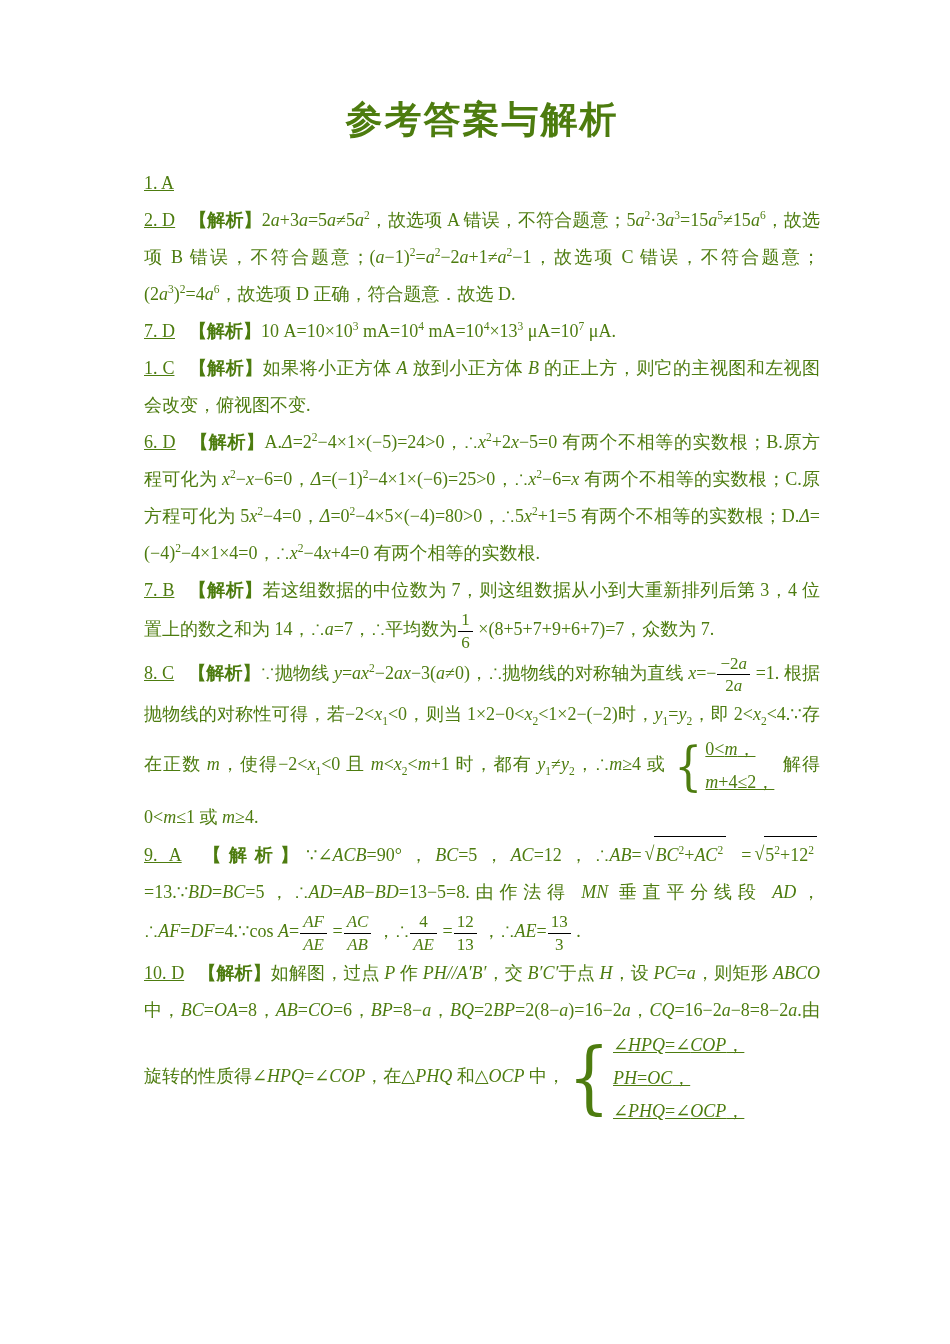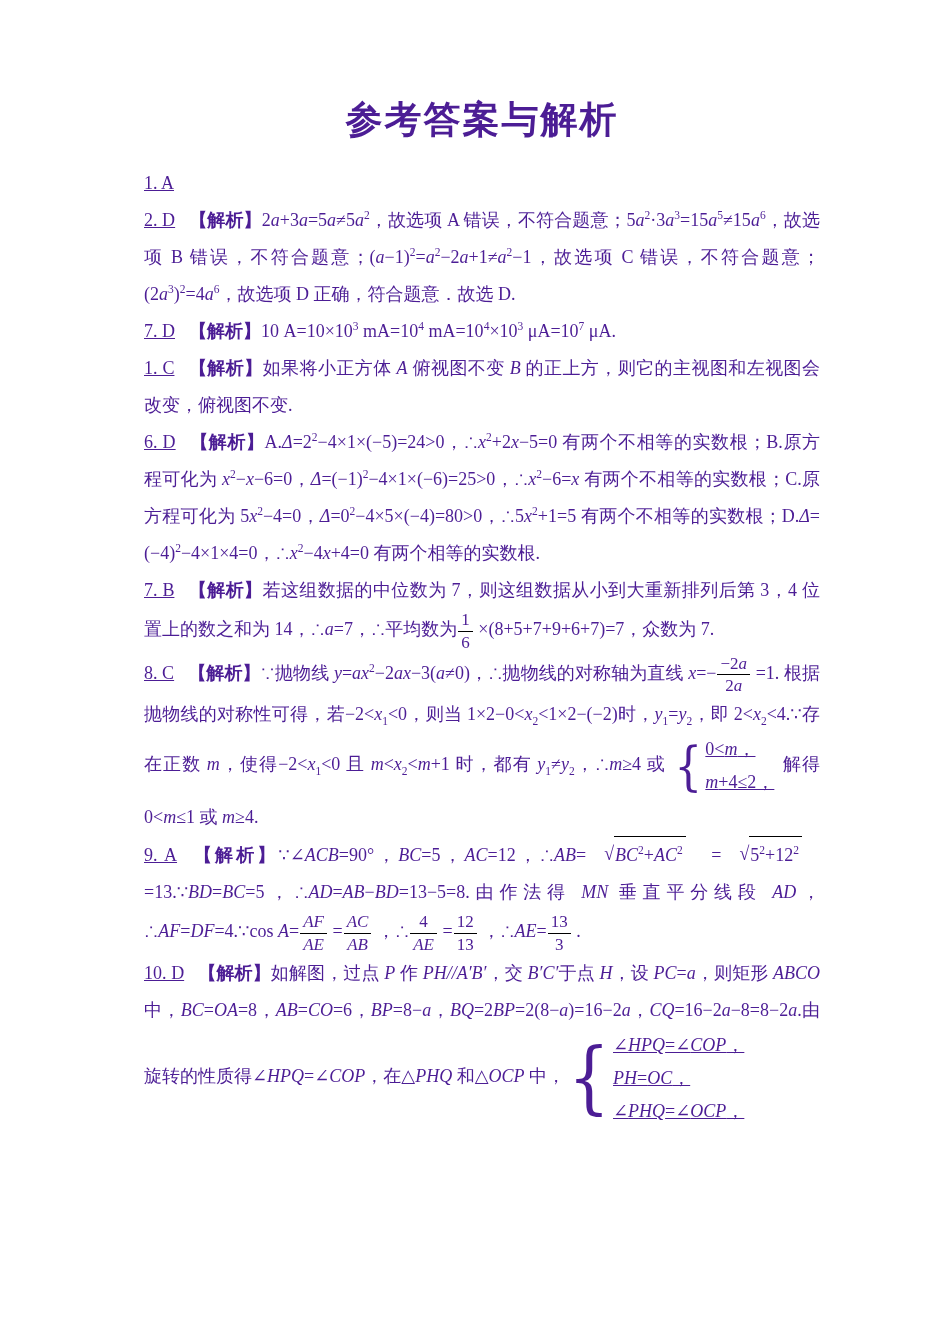--- a/index.html
+++ b/index.html
@@ -1,21 +1,21 @@
 <!DOCTYPE html>
 <html><head>
 <meta charset="utf-8">
 <style>
   html,body { margin:0; padding:0; background:#e8e8e8; }
   body { width:950px; }
   .page {
     box-sizing:border-box;
     width:950px; height:1344px;
     background:#ffffff;
-    color:#4c1d95;
+    color:#4d7c0f;
     padding:97px 130px 40px 144px;
     overflow:hidden;
     font-family:"Liberation Serif","DejaVu Serif",serif;
   }
   .title {
     margin:0 0 22px 0;
     text-align:center;
     font-size:37px;
     line-height:1.25;
     font-weight:700;
@@ -38,21 +38,21 @@
   .frac {
     display:inline-block;
     vertical-align:middle;
     text-align:center;
     line-height:1.25;
     font-size:17px;
     margin:0 1px;
   }
   .frac .fn { display:block; border-bottom:1px solid #000; padding:0 3px; }
   .frac .fd { display:block; padding:0 3px; }
-  .sqrt { display:inline-block; white-space:nowrap; margin:0 18px; }
+  .sqrt { display:inline-block; white-space:nowrap; margin:0 3px; }
   .sqrt .rad { display:inline-block; transform:scaleY(1.08); transform-origin:bottom; }
   .sqrt .rc { display:inline-block; border-top:1px solid #000; padding:0 3px 0 1px; }
   .cases {
     display:inline-flex;
     align-items:center;
     vertical-align:middle;
     margin:0 3px;
   }
   .cases .brace {
     display:inline-block;
@@ -65,22 +65,22 @@
   .cases .cl { display:block; line-height:33px; text-align:left; }
 </style>
 </head>
 <body>
 
 <div class="page">
   <h1 class="title">参考答案与解析</h1>
   <main id="answers">
       <p class="item"><span class="head">1. A</span><span class="content"></span></p>
       <p class="item"><span class="head">2. D</span><span class="jiexi">【解析】</span><span class="content"><span class="t">2</span><span class="v">a</span><span class="t">+3</span><span class="v">a</span><span class="t">=5</span><span class="v">a</span><span class="t">≠5</span><span class="v">a</span><sup>2</sup><span class="t">，故选项 A 错误，不符合题意；5</span><span class="v">a</span><sup>2</sup><span class="t">·3</span><span class="v">a</span><sup>3</sup><span class="t">=15</span><span class="v">a</span><sup>5</sup><span class="t">≠15</span><span class="v">a</span><sup>6</sup><span class="t">，故选项 B 错误，不符合题意；(</span><span class="v">a</span><span class="t">−1)</span><sup>2</sup><span class="t">=</span><span class="v">a</span><sup>2</sup><span class="t">−2</span><span class="v">a</span><span class="t">+1≠</span><span class="v">a</span><sup>2</sup><span class="t">−1，故选项 C 错误，不符合题意；(2</span><span class="v">a</span><sup>3</sup><span class="t">)</span><sup>2</sup><span class="t">=4</span><span class="v">a</span><sup>6</sup><span class="t">，故选项 D 正确，符合题意．故选 D.</span></span></p>
-      <p class="item"><span class="head">7. D</span><span class="jiexi">【解析】</span><span class="content"><span class="t">10 A=10×10</span><sup>3</sup><span class="t"> mA=10</span><sup>4</sup><span class="t"> mA=10</span><sup>4</sup><span class="t">×10</span><sup>3</sup><span class="t"> μA=10</span><sup>7</sup><span class="t"> μA.</span></span></p>
-      <p class="item"><span class="head">1. C</span><span class="jiexi">【解析】</span><span class="content"><span class="t">如果将小正方体 </span><span class="v">A</span><span class="t"> 俯视图不变 </span><span class="v">B</span><span class="t"> 的正上方，则它的主视图和左视图会改变，俯视图不变.</span></span></p>
+      <p class="item"><span class="head">7. D</span><span class="jiexi">【解析】</span><span class="content"><span class="t">10 A=10×10</span><sup>3</sup><span class="t"> mA=10</span><sup>4</sup><span class="t"> mA=10</span><sup>4</sup><span class="t">×13</span><sup>3</sup><span class="t"> μA=10</span><sup>7</sup><span class="t"> μA.</span></span></p>
+      <p class="item"><span class="head">1. C</span><span class="jiexi">【解析】</span><span class="content"><span class="t">如果将小正方体 </span><span class="v">A</span><span class="t"> 放到小正方体 </span><span class="v">B</span><span class="t"> 的正上方，则它的主视图和左视图会改变，俯视图不变.</span></span></p>
       <p class="item"><span class="head">6. D</span><span class="jiexi">【解析】</span><span class="content"><span class="t">A.</span><span class="v">Δ</span><span class="t">=2</span><sup>2</sup><span class="t">−4×1×(−5)=24&gt;0，∴</span><span class="v">x</span><sup>2</sup><span class="t">+2</span><span class="v">x</span><span class="t">−5=0 有两个不相等的实数根；B.原方程可化为 </span><span class="v">x</span><sup>2</sup><span class="t">−</span><span class="v">x</span><span class="t">−6=0，</span><span class="v">Δ</span><span class="t">=(−1)</span><sup>2</sup><span class="t">−4×1×(−6)=25&gt;0，∴</span><span class="v">x</span><sup>2</sup><span class="t">−6=</span><span class="v">x</span><span class="t"> 有两个不相等的实数根；C.原方程可化为 5</span><span class="v">x</span><sup>2</sup><span class="t">−4=0，</span><span class="v">Δ</span><span class="t">=0</span><sup>2</sup><span class="t">−4×5×(−4)=80&gt;0，∴5</span><span class="v">x</span><sup>2</sup><span class="t">+1=5 有两个不相等的实数根；D.</span><span class="v">Δ</span><span class="t">=(−4)</span><sup>2</sup><span class="t">−4×1×4=0，∴</span><span class="v">x</span><sup>2</sup><span class="t">−4</span><span class="v">x</span><span class="t">+4=0 有两个相等的实数根.</span></span></p>
       <p class="item"><span class="head">7. B</span><span class="jiexi">【解析】</span><span class="content"><span class="t">若这组数据的中位数为 7，则这组数据从小到大重新排列后第 3，4 位置上的数之和为 14，∴</span><span class="v">a</span><span class="t">=7，∴平均数为</span><span class="frac"><span class="fn"><span class="t">1</span></span><span class="fd"><span class="t">6</span></span></span><span class="t"> ×(8+5+7+9+6+7)=7，众数为 7.</span></span></p>
       <p class="item"><span class="head">8. C</span><span class="jiexi">【解析】</span><span class="content"><span class="t">∵抛物线 </span><span class="v">y</span><span class="t">=</span><span class="v">ax</span><sup>2</sup><span class="t">−2</span><span class="v">ax</span><span class="t">−3(</span><span class="v">a</span><span class="t">≠0)，∴抛物线的对称轴为直线 </span><span class="v">x</span><span class="t">=−</span><span class="frac"><span class="fn"><span class="t">−2</span><span class="v">a</span></span><span class="fd"><span class="t">2</span><span class="v">a</span></span></span><span class="t"> =1. 根据抛物线的对称性可得，若−2&lt;</span><span class="v">x</span><sub>1</sub><span class="t">&lt;0，则当 1×2−0&lt;</span><span class="v">x</span><sub>2</sub><span class="t">&lt;1×2−(−2)时，</span><span class="v">y</span><sub>1</sub><span class="t">=</span><span class="v">y</span><sub>2</sub><span class="t">，即 2&lt;</span><span class="v">x</span><sub>2</sub><span class="t">&lt;4.∵存在正数 </span><span class="v">m</span><span class="t">，使得−2&lt;</span><span class="v">x</span><sub>1</sub><span class="t">&lt;0 且 </span><span class="v">m</span><span class="t">&lt;</span><span class="v">x</span><sub>2</sub><span class="t">&lt;</span><span class="v">m</span><span class="t">+1 时，都有 </span><span class="v">y</span><sub>1</sub><span class="t">≠</span><span class="v">y</span><sub>2</sub><span class="t">，∴</span><span class="v">m</span><span class="t">≥4 或 </span><span class="cases">
             <span class="brace" style="font-size: 44px; transform: scaleY(1.18);">{</span>
             <span class="col">
               <span class="cl"><span class="t">0&lt;</span><span class="v">m</span><span class="t">，</span></span>
               <span class="cl"><span class="v">m</span><span class="t">+4≤2，</span></span>
             </span>
           </span><span class="t">  解得 0&lt;</span><span class="v">m</span><span class="t">≤1 或 </span><span class="v">m</span><span class="t">≥4.</span></span></p>
       <p class="item"><span class="head">9. A</span><span class="jiexi">【解析】</span><span class="content"><span class="t">∵∠</span><span class="v">ACB</span><span class="t">=90°，</span><span class="v">BC</span><span class="t">=5，</span><span class="v">AC</span><span class="t">=12，∴</span><span class="v">AB</span><span class="t">=</span><span class="sqrt"><span class="rad">√</span><span class="rc"><span class="v">BC</span><sup>2</sup><span class="t">+</span><span class="v">AC</span><sup>2</sup></span></span><span class="t"> =</span><span class="sqrt"><span class="rad">√</span><span class="rc"><span class="t">5</span><sup>2</sup><span class="t">+12</span><sup>2</sup></span></span><span class="t"> =13.∵</span><span class="v">BD</span><span class="t">=</span><span class="v">BC</span><span class="t">=5，∴</span><span class="v">AD</span><span class="t">=</span><span class="v">AB</span><span class="t">−</span><span class="v">BD</span><span class="t">=13−5=8.由作法得 </span><span class="v">MN</span><span class="t"> 垂直平分线段 </span><span class="v">AD</span><span class="t">，∴</span><span class="v">AF</span><span class="t">=</span><span class="v">DF</span><span class="t">=4.∵cos </span><span class="v">A</span><span class="t">=</span><span class="frac"><span class="fn"><span class="v">AF</span></span><span class="fd"><span class="v">AE</span></span></span><span class="t"> =</span><span class="frac"><span class="fn"><span class="v">AC</span></span><span class="fd"><span class="v">AB</span></span></span><span class="t"> ，∴</span><span class="frac"><span class="fn"><span class="t">4</span></span><span class="fd"><span class="v">AE</span></span></span><span class="t"> =</span><span class="frac"><span class="fn"><span class="t">12</span></span><span class="fd"><span class="t">13</span></span></span><span class="t"> ，∴</span><span class="v">AE</span><span class="t">=</span><span class="frac"><span class="fn"><span class="t">13</span></span><span class="fd"><span class="t">3</span></span></span><span class="t"> .</span></span></p>

